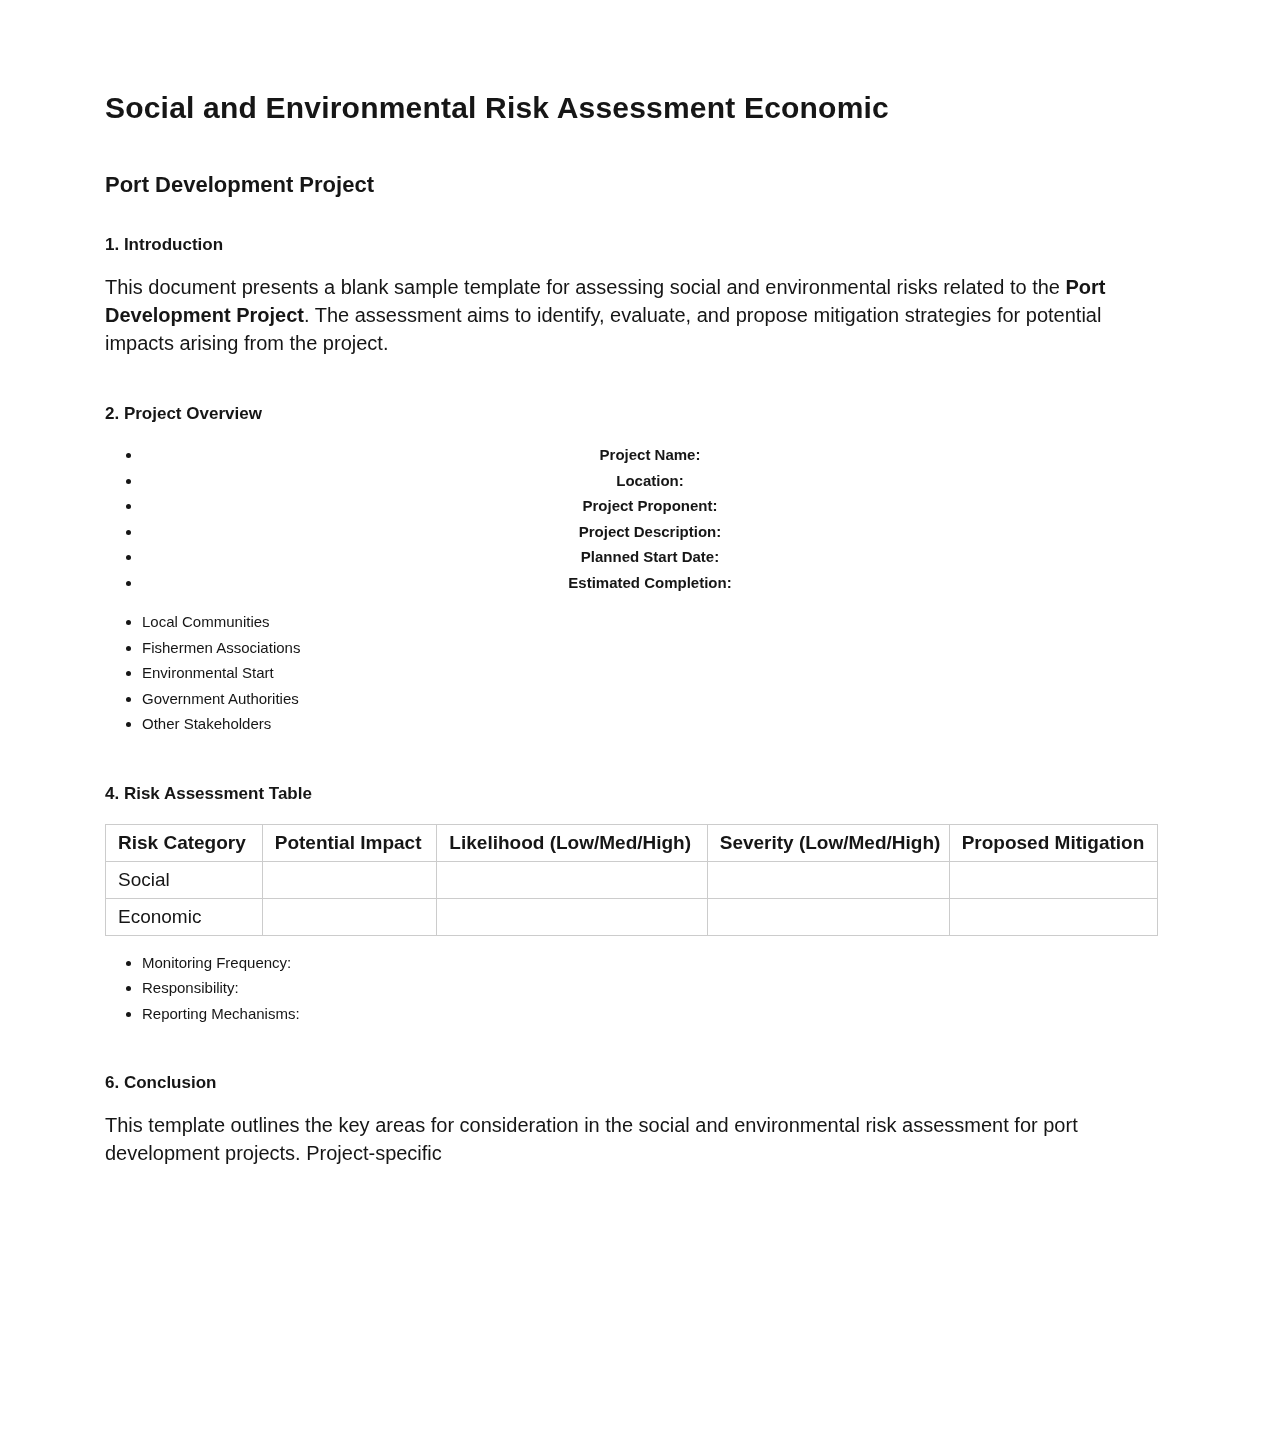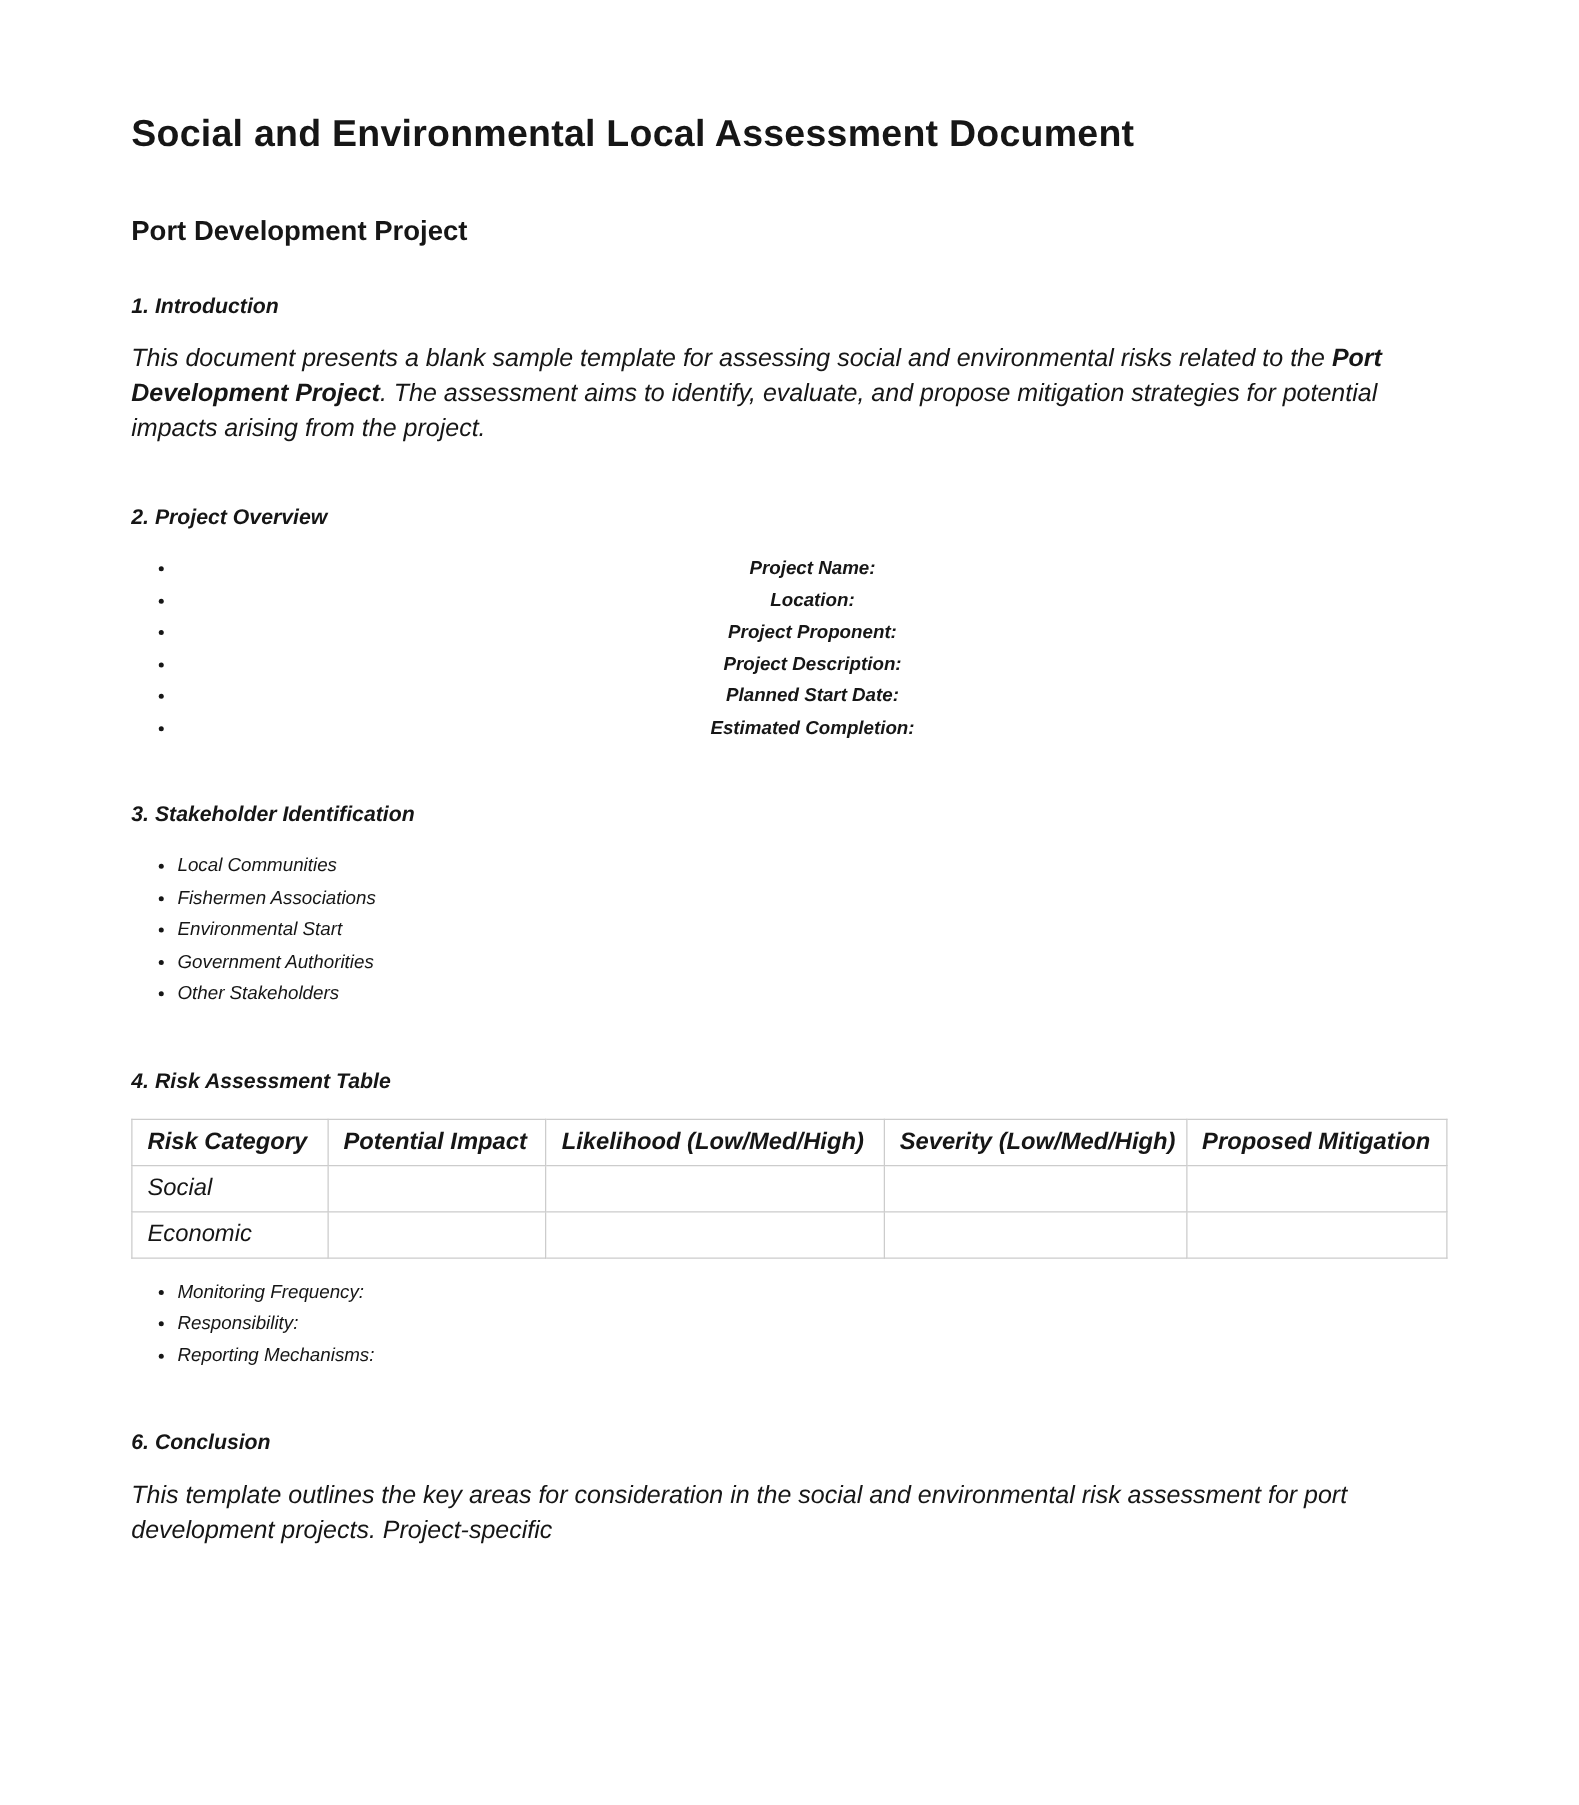--- a/index.html
+++ b/index.html
@@ -42,21 +42,21 @@
   ul.doc-list {
     margin: 14px 0 0 0;
     padding-left: 37px;
     list-style: disc;
   }
   ul.doc-list li {
     font-size: 15px;
     line-height: 25.5px;
   }
   ul.doc-list.bold-items li { font-weight: bold; text-align: center; }
-  .section-block { margin-bottom: 8px; font-style: italic; }
+  .section-block { margin-bottom: 8px; }
   .overview-block { margin-bottom: 14px; }
   table.risk-table {
     width: 100%;
     border-collapse: collapse;
     table-layout: fixed;
     margin-top: 20px;
     margin-bottom: 6px;
   }
   table.risk-table th, table.risk-table td {
     border: 1px solid #cccccc;
@@ -72,21 +72,21 @@
   col.c1 { width: 14.9%; }
   col.c2 { width: 16.6%; }
   col.c3 { width: 25.7%; }
   col.c4 { width: 23.0%; }
   col.c5 { width: 19.8%; }
   b.inline-bold { font-weight: bold; }
 </style>
 </head>
 <body>
 
-<h1 class="doc-title">Social and Environmental Local Assessment Document</h1>
+<h1 class="doc-title">Social and Environmental Risk Assessment Economic</h1>
 
 <h2 class="doc-subtitle">Port Development Project</h2>
 
 <div class="section-block">
   <h3 class="section-heading first">1. Introduction</h3>
   <p class="body-text"><span>This document presents a blank sample template for assessing social and environmental risks related to the </span><b class="inline-bold">Port Development Project</b><span>. The assessment aims to identify, evaluate, and propose mitigation strategies for potential impacts arising from the project.</span></p>
 </div>
 
 <div class="section-block overview-block">
   <h3 class="section-heading">2. Project Overview</h3>
@@ -94,21 +94,20 @@
     <li>Project Name:</li>
     <li>Location:</li>
     <li>Project Proponent:</li>
     <li>Project Description:</li>
     <li>Planned Start Date:</li>
     <li>Estimated Completion:</li>
   </ul>
 </div>
 
 <div class="section-block overview-block">
-  <h3 class="section-heading">3. Stakeholder Identification</h3>
   <ul class="doc-list">
     <li>Local Communities</li>
     <li>Fishermen Associations</li>
     <li>Environmental Start</li>
     <li>Government Authorities</li>
     <li>Other Stakeholders</li>
   </ul>
 </div>
 
 <div class="section-block">

